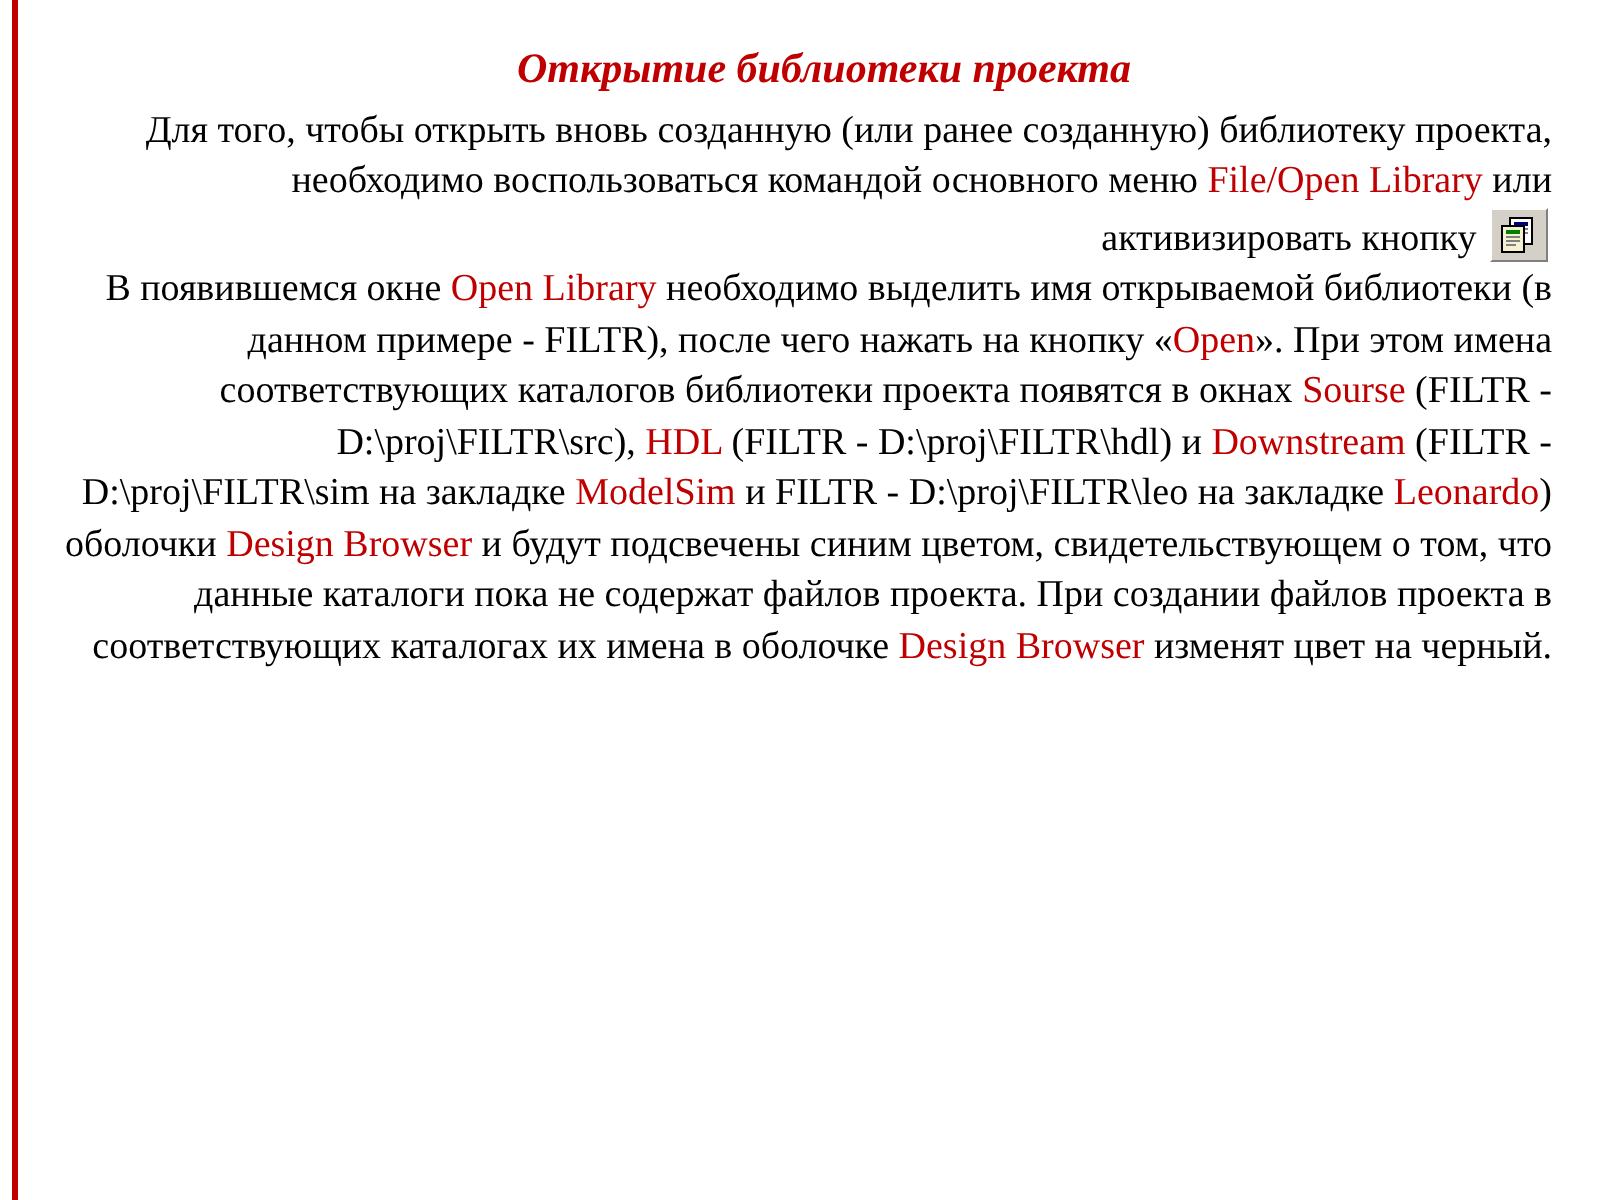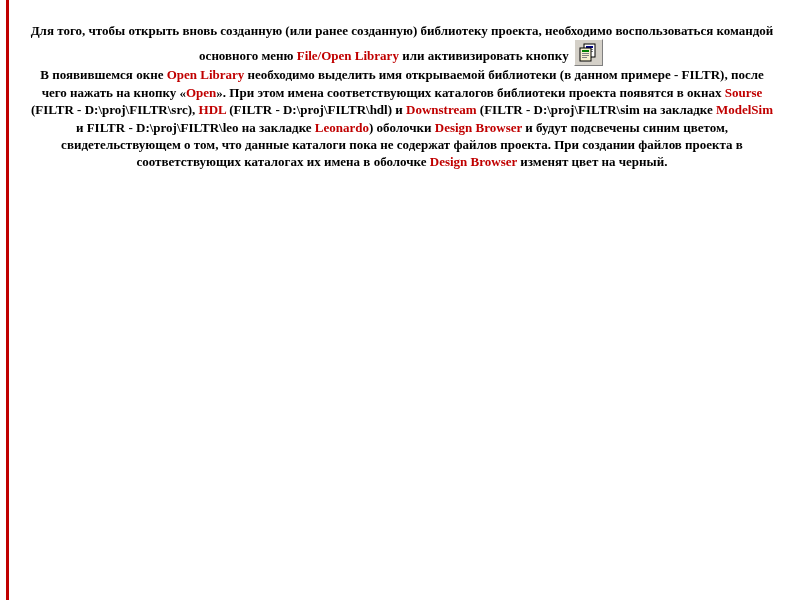--- a/index.html
+++ b/index.html
@@ -38,26 +38,25 @@
     font-weight: bold;
     font-style: italic;
     font-size: 21px;
     color: #c00000;
     text-align: center;
     margin: 0 0 6px 0;
     padding-left: 20px;
   }
   .body-text {
     font-family: "Liberation Serif", serif;
-    font-size: 13px;
+    font-size: 19px;
     line-height: 1.34;
     color: #000000;
-    text-align: center;
+    text-align: right;
     margin: 0;
-    font-weight: bold;
   }
   .para {
     margin: 0 0 0 0;
   }
   .hl {
     color: #c00000;
   }
   .btn-icon {
     display: inline-block;
     vertical-align: -6px;
@@ -79,20 +78,21 @@
 </style>
 </head>
 <body>
 
 <div class="slide">
 
   <div class="left-rule"></div>
 
   <div class="content">
 
+    <h1 class="title">Открытие библиотеки проекта</h1>
 
     <div class="body-text">
 
       <p class="para"><span>Для того, чтобы открыть вновь созданную (или ранее созданную) библиотеку проекта, необходимо воспользоваться командой основного меню </span><span class="hl">File/Open Library</span><span> или активизировать кнопку </span><span class="btn-icon"><svg width="19" height="19" viewBox="0 0 19 19" xmlns="http://www.w3.org/2000/svg">
               <rect x="5" y="1" width="11" height="13" fill="#ffffff" stroke="#000000" stroke-width="1"></rect>
               <rect x="7" y="3" width="7" height="2" fill="#000080"></rect>
               <rect x="7" y="6" width="7" height="1" fill="#808080"></rect>
               <rect x="7" y="8" width="7" height="1" fill="#808080"></rect>
               <rect x="1" y="5" width="11" height="13" fill="#f5f0d0" stroke="#000000" stroke-width="1"></rect>
               <rect x="3" y="7" width="7" height="2" fill="#008000"></rect>

